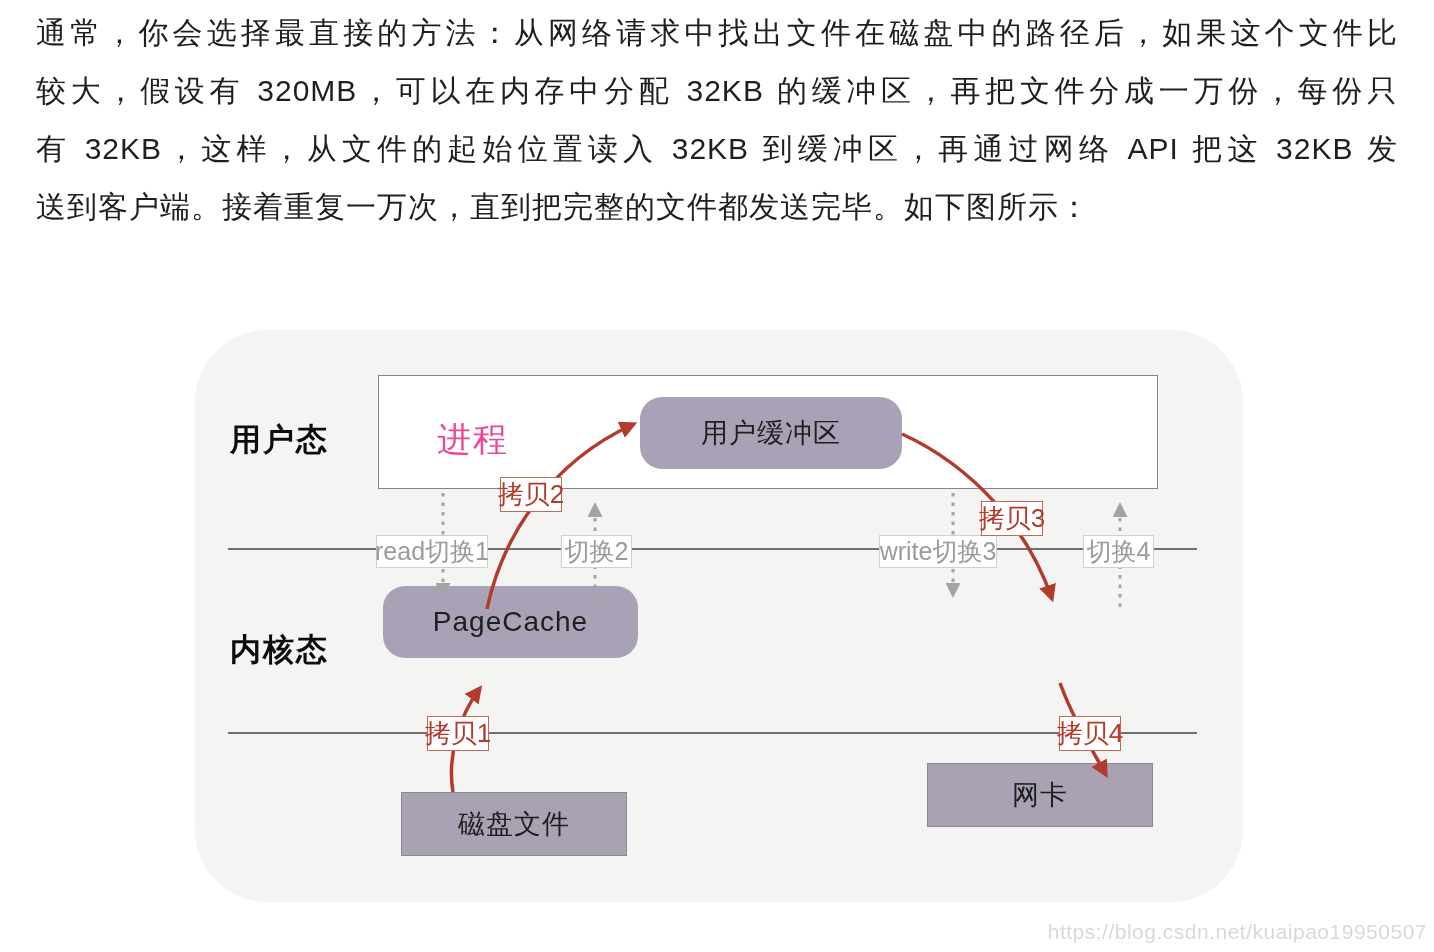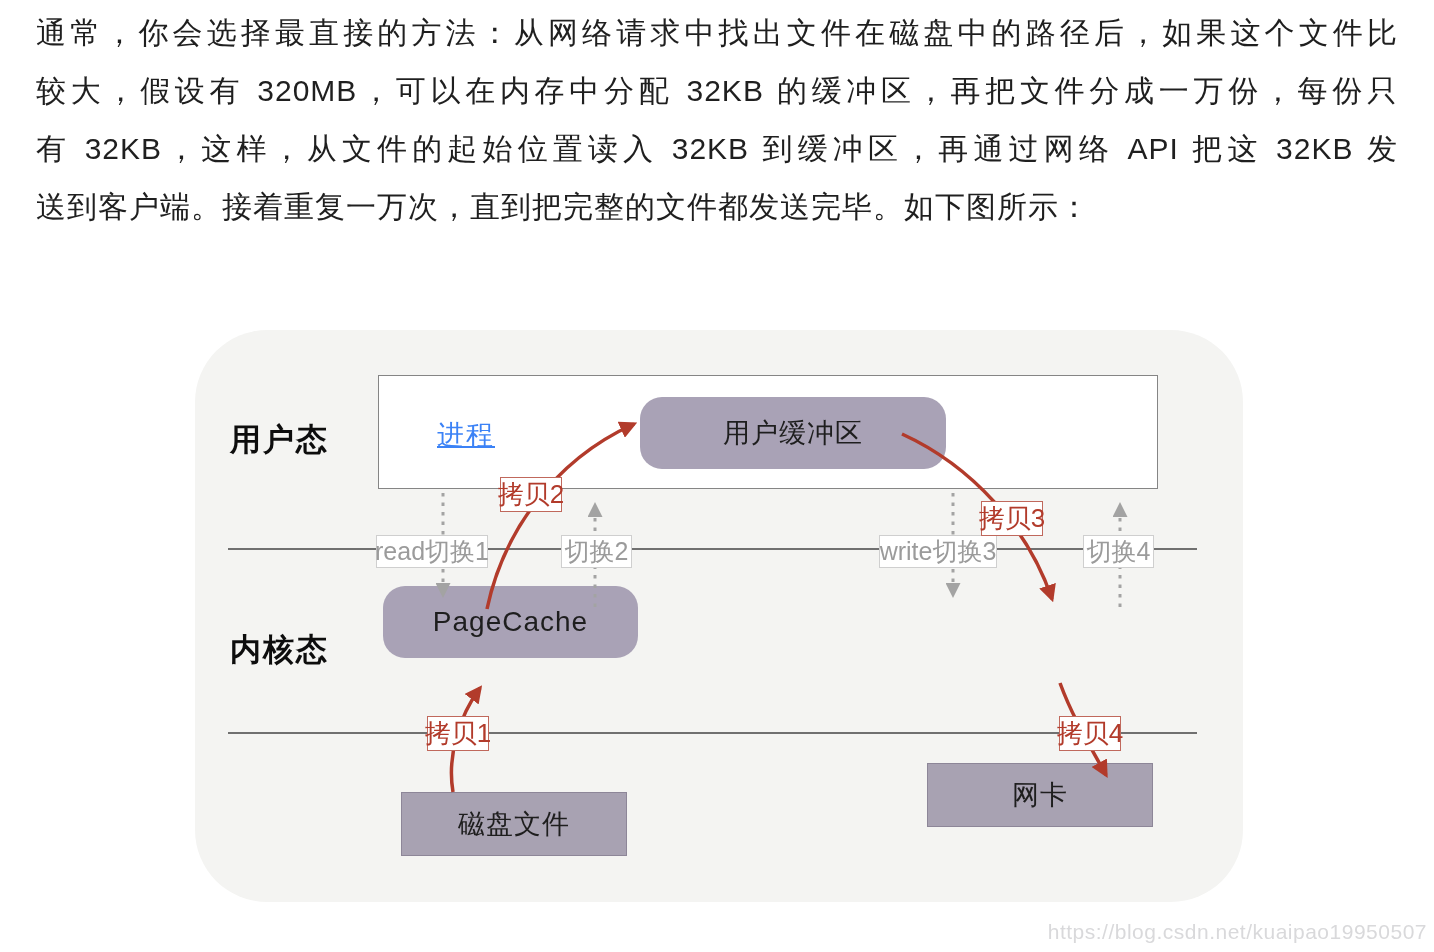--- a/index.html
+++ b/index.html
@@ -15,21 +15,21 @@
   
   .diagram-bg{
     position:absolute;left:195px;top:330px;width:1048px;height:572px;
     background:#f4f4f2;border-radius:72px;
   }
   .white-box{
     position:absolute;left:378px;top:375px;width:780px;height:114px;
     background:#ffffff;border:1.5px solid #858585;box-sizing:border-box;
   }
   .layer-label{position:absolute;font-size:31px;font-weight:bold;color:#0d0d0d;letter-spacing:2px;}
-  .process-label{position:absolute;left:437px;top:417px;font-size:27px;color:#3b82f6;letter-spacing:2px;text-decoration:underline;}
+  .process-label{position:absolute;left:437px;top:417px;font-size:34px;color:#ec4899;letter-spacing:2px;}
   
   .node{
     position:absolute;display:flex;align-items:center;justify-content:center;
     background:#a9a2b6;color:#1e1e1e;font-size:27px;letter-spacing:1px;box-sizing:border-box;
   }
   .node.rounded{border-radius:22px;}
   .node.rect{background:#a8a2b2;border:1.5px solid #8d8698;}
   .hline{position:absolute;height:2px;background:#707070;}
   
   .tag{
@@ -60,21 +60,21 @@
   <div class="white-box"></div>
 
   <div class="layer-label" style="left:230px;top:419px;">用户态</div>
   <div class="layer-label" style="left:230px;top:629px;">内核态</div>
 
   <div class="process-label">进程</div>
 
   <div class="hline" style="left:228px;top:548px;width:969px;"></div>
   <div class="hline" style="left:228px;top:732px;width:969px;"></div>
 
-  <div class="node rounded" style="left:640px;top:397px;width:306px;height:72px;text-align:right;">用户缓冲区</div>
+  <div class="node rounded" style="left:640px;top:397px;width:262px;height:72px;text-align:right;">用户缓冲区</div>
   <div class="node rounded" style="left:383px;top:586px;width:255px;height:72px;font-size:28px;">PageCache</div>
   <div class="node rect" style="left:401px;top:792px;width:226px;height:64px;">磁盘文件</div>
   <div class="node rect" style="left:927px;top:763px;width:226px;height:64px;">网卡</div>
 
   <svg class="arrows" viewBox="0 0 1434 952">
     <defs>
       <marker id="mr" markerWidth="5" markerHeight="5" refX="4" refY="2.5" orient="auto" markerUnits="strokeWidth">
         <path d="M0,0 L5,2.5 L0,5 Z" fill="#b23b2b"></path>
       </marker>
       <marker id="mg" markerWidth="5" markerHeight="5" refX="4" refY="2.5" orient="auto" markerUnits="strokeWidth">

